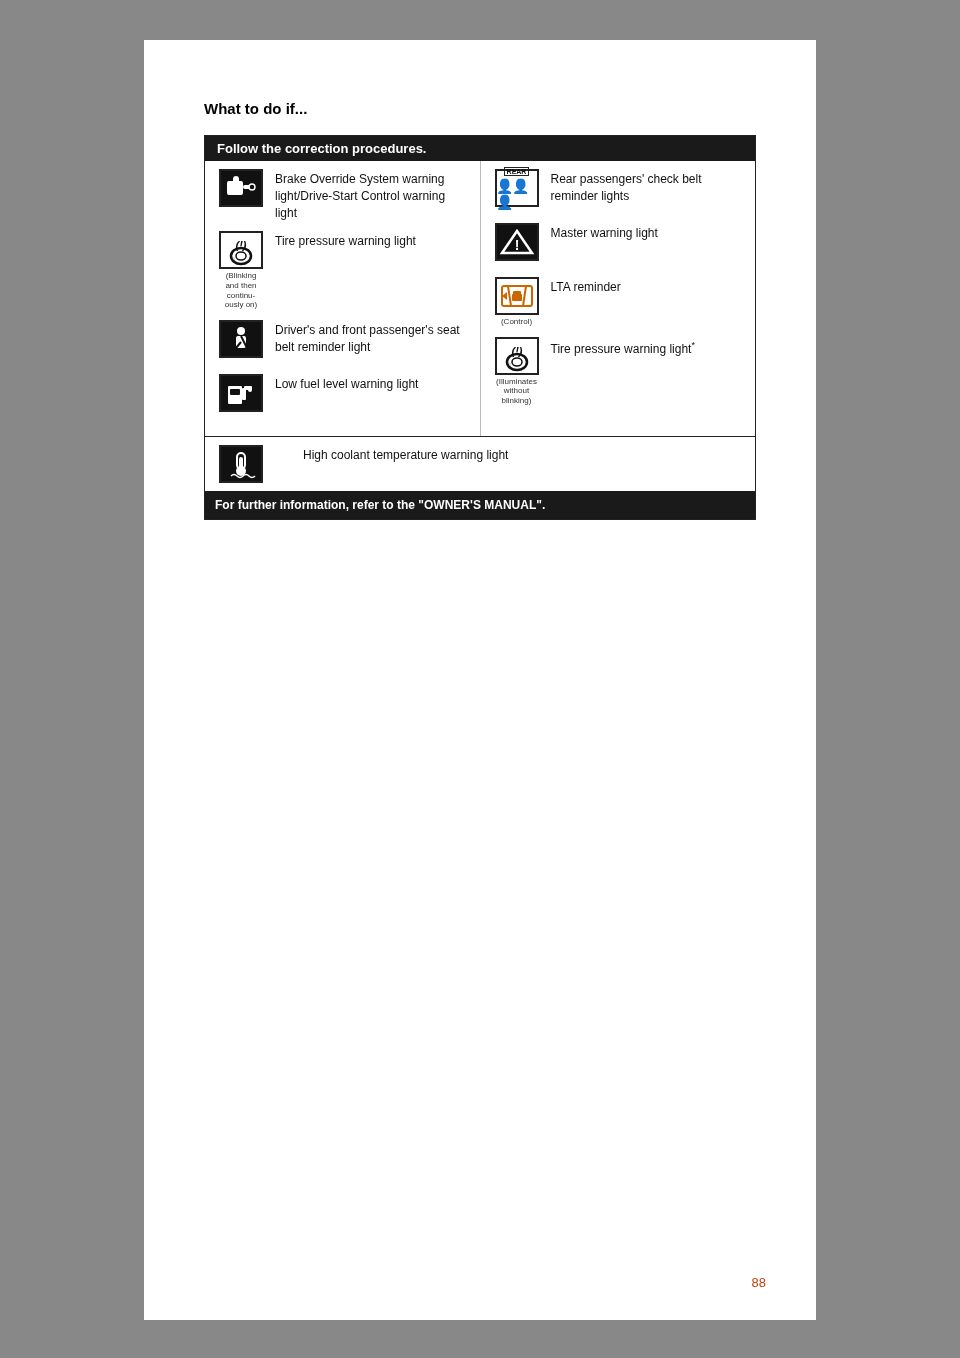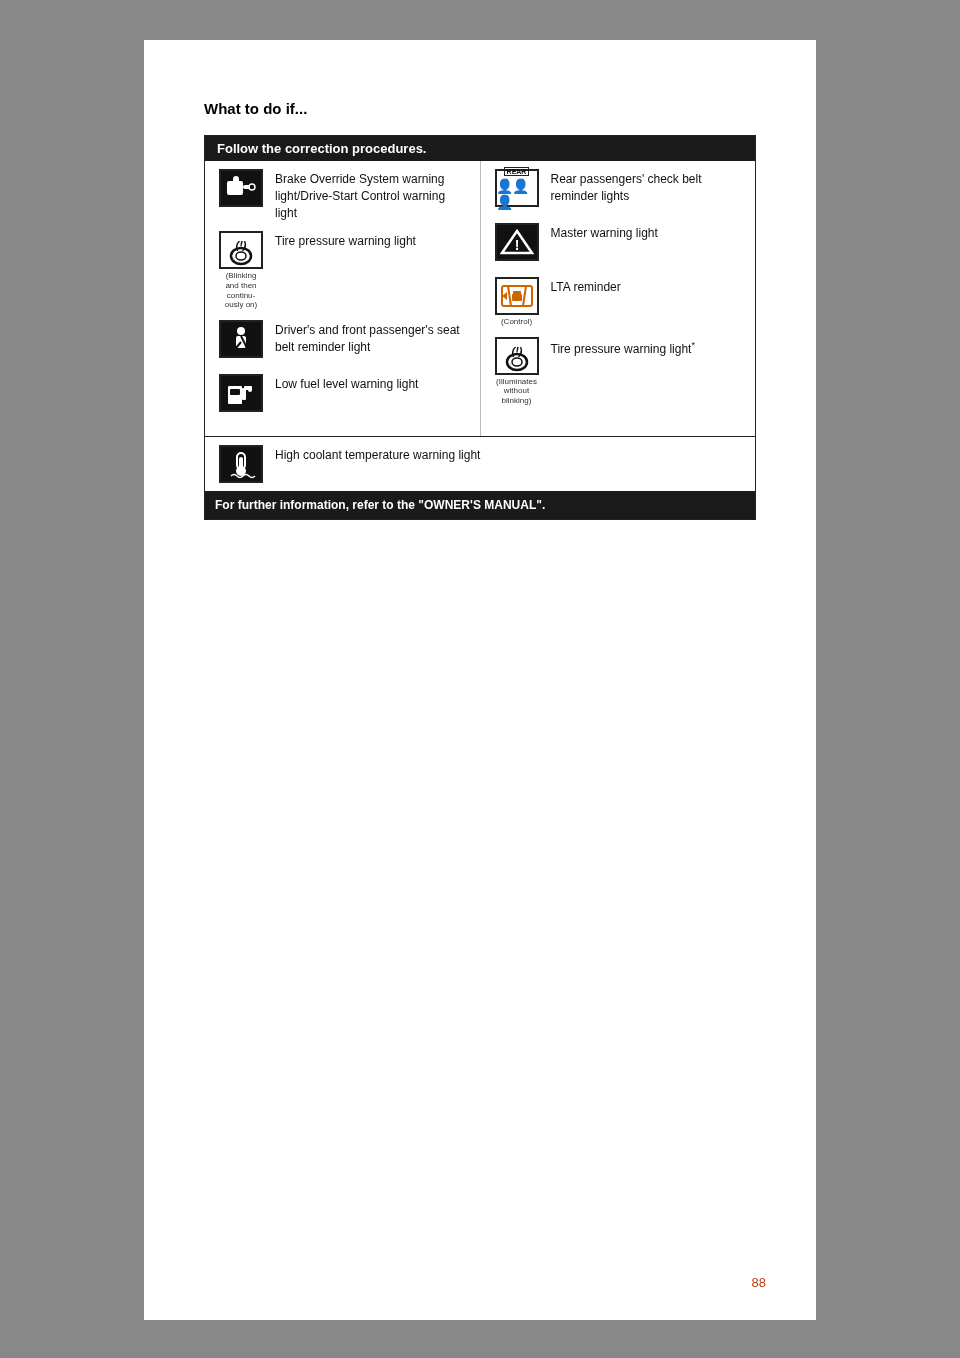--- a/index.html
+++ b/index.html
@@ -79,20 +79,21 @@
     .section-stop {
       border-top: 1.5px solid #222;
     }
     .section-stop .section-header {
       background: #1a1a1a;
     }
     .stop-body {
       display: flex;
       align-items: flex-start;
       padding: 8px 10px;
+      gap: 28px;
     }
     .footer-bar {
       background: #1a1a1a;
       color: #fff;
       text-align: left;
       font-size: 12px;
       font-weight: bold;
       padding: 7px 10px;
     }
     .page-number {

